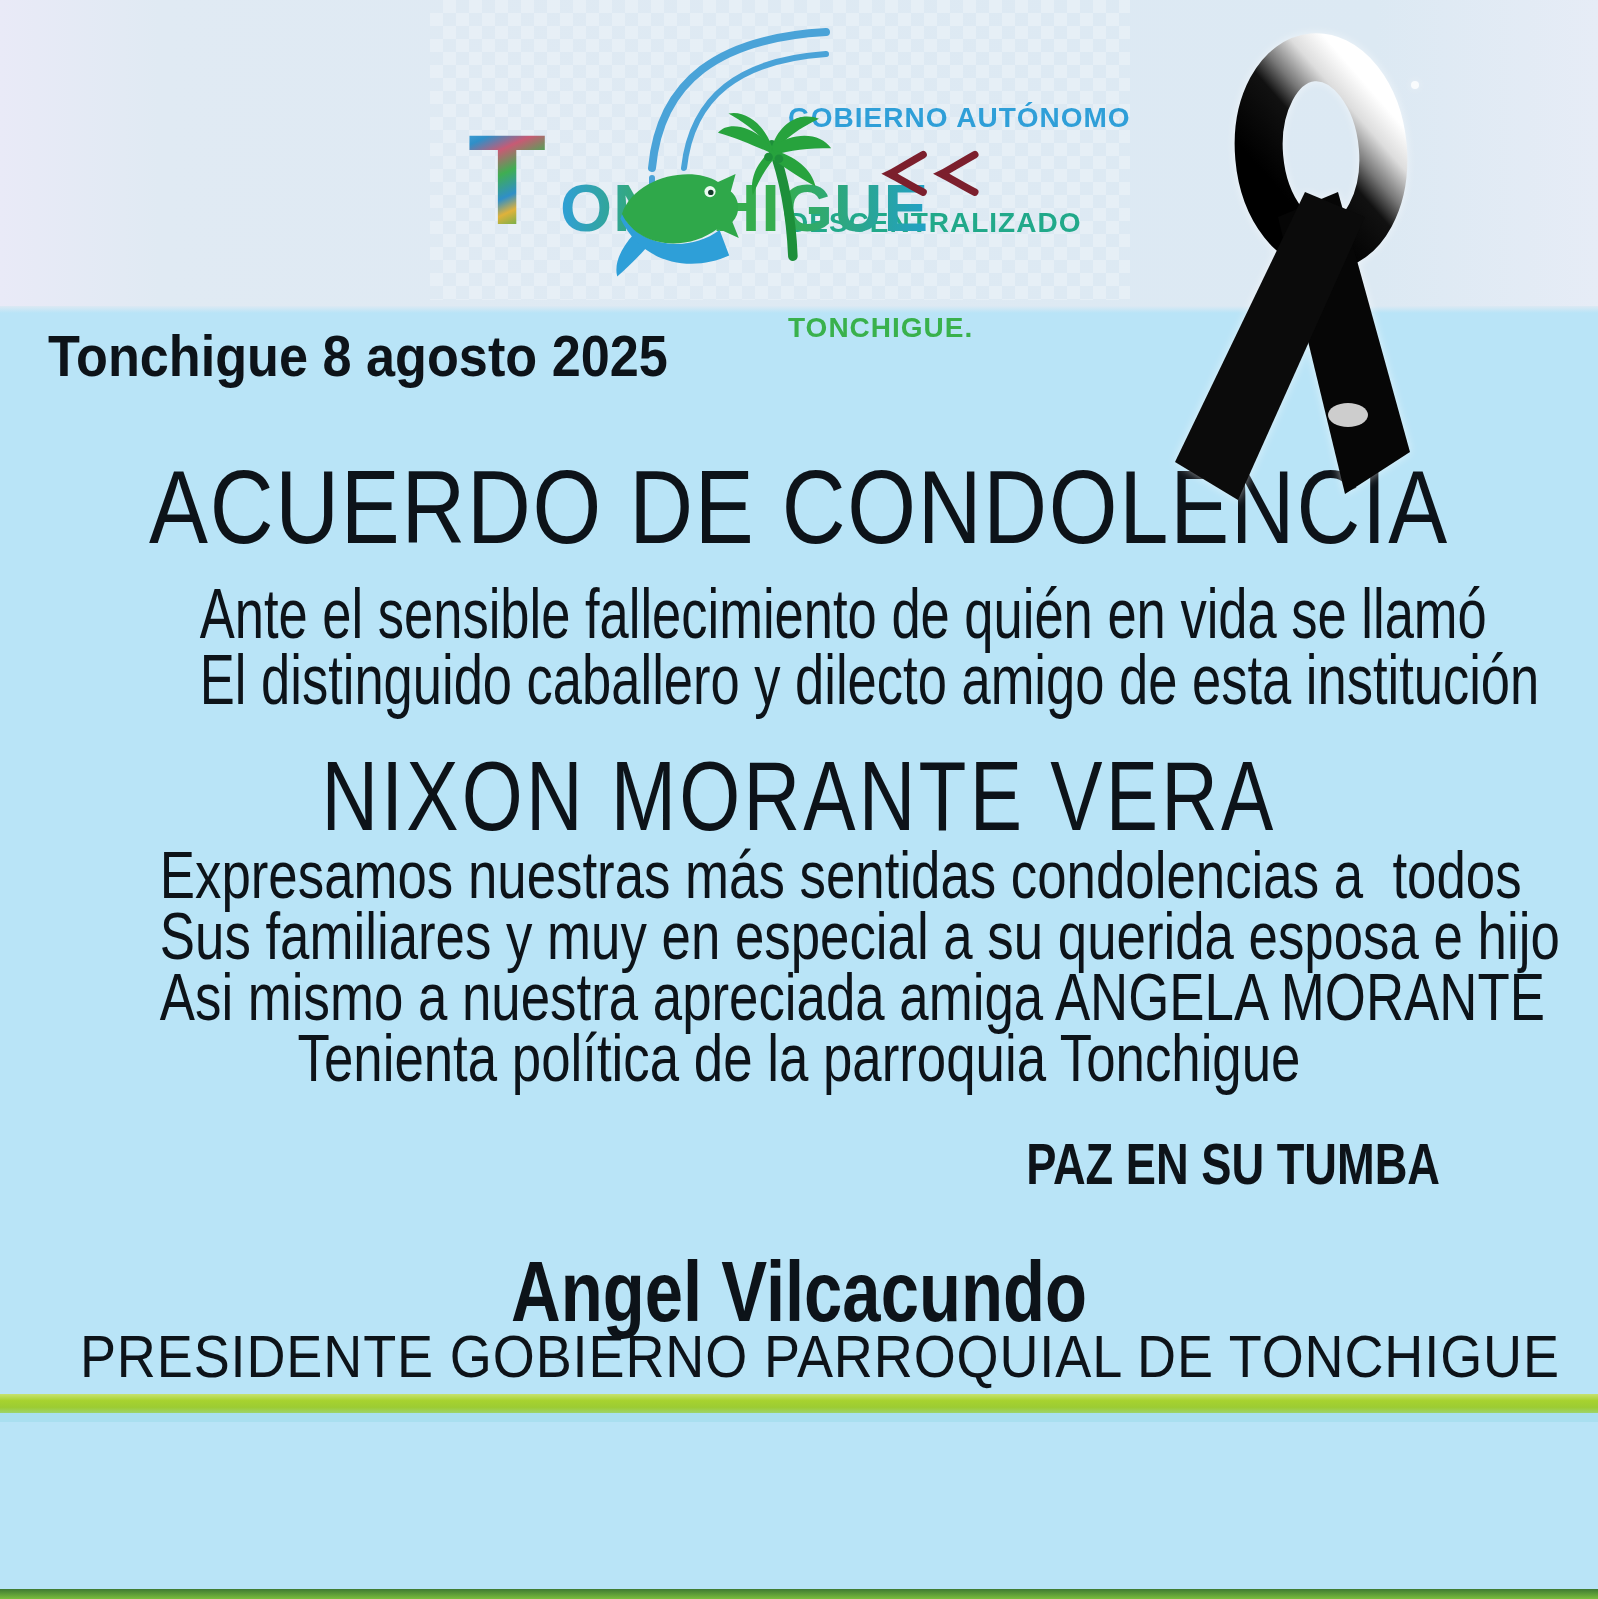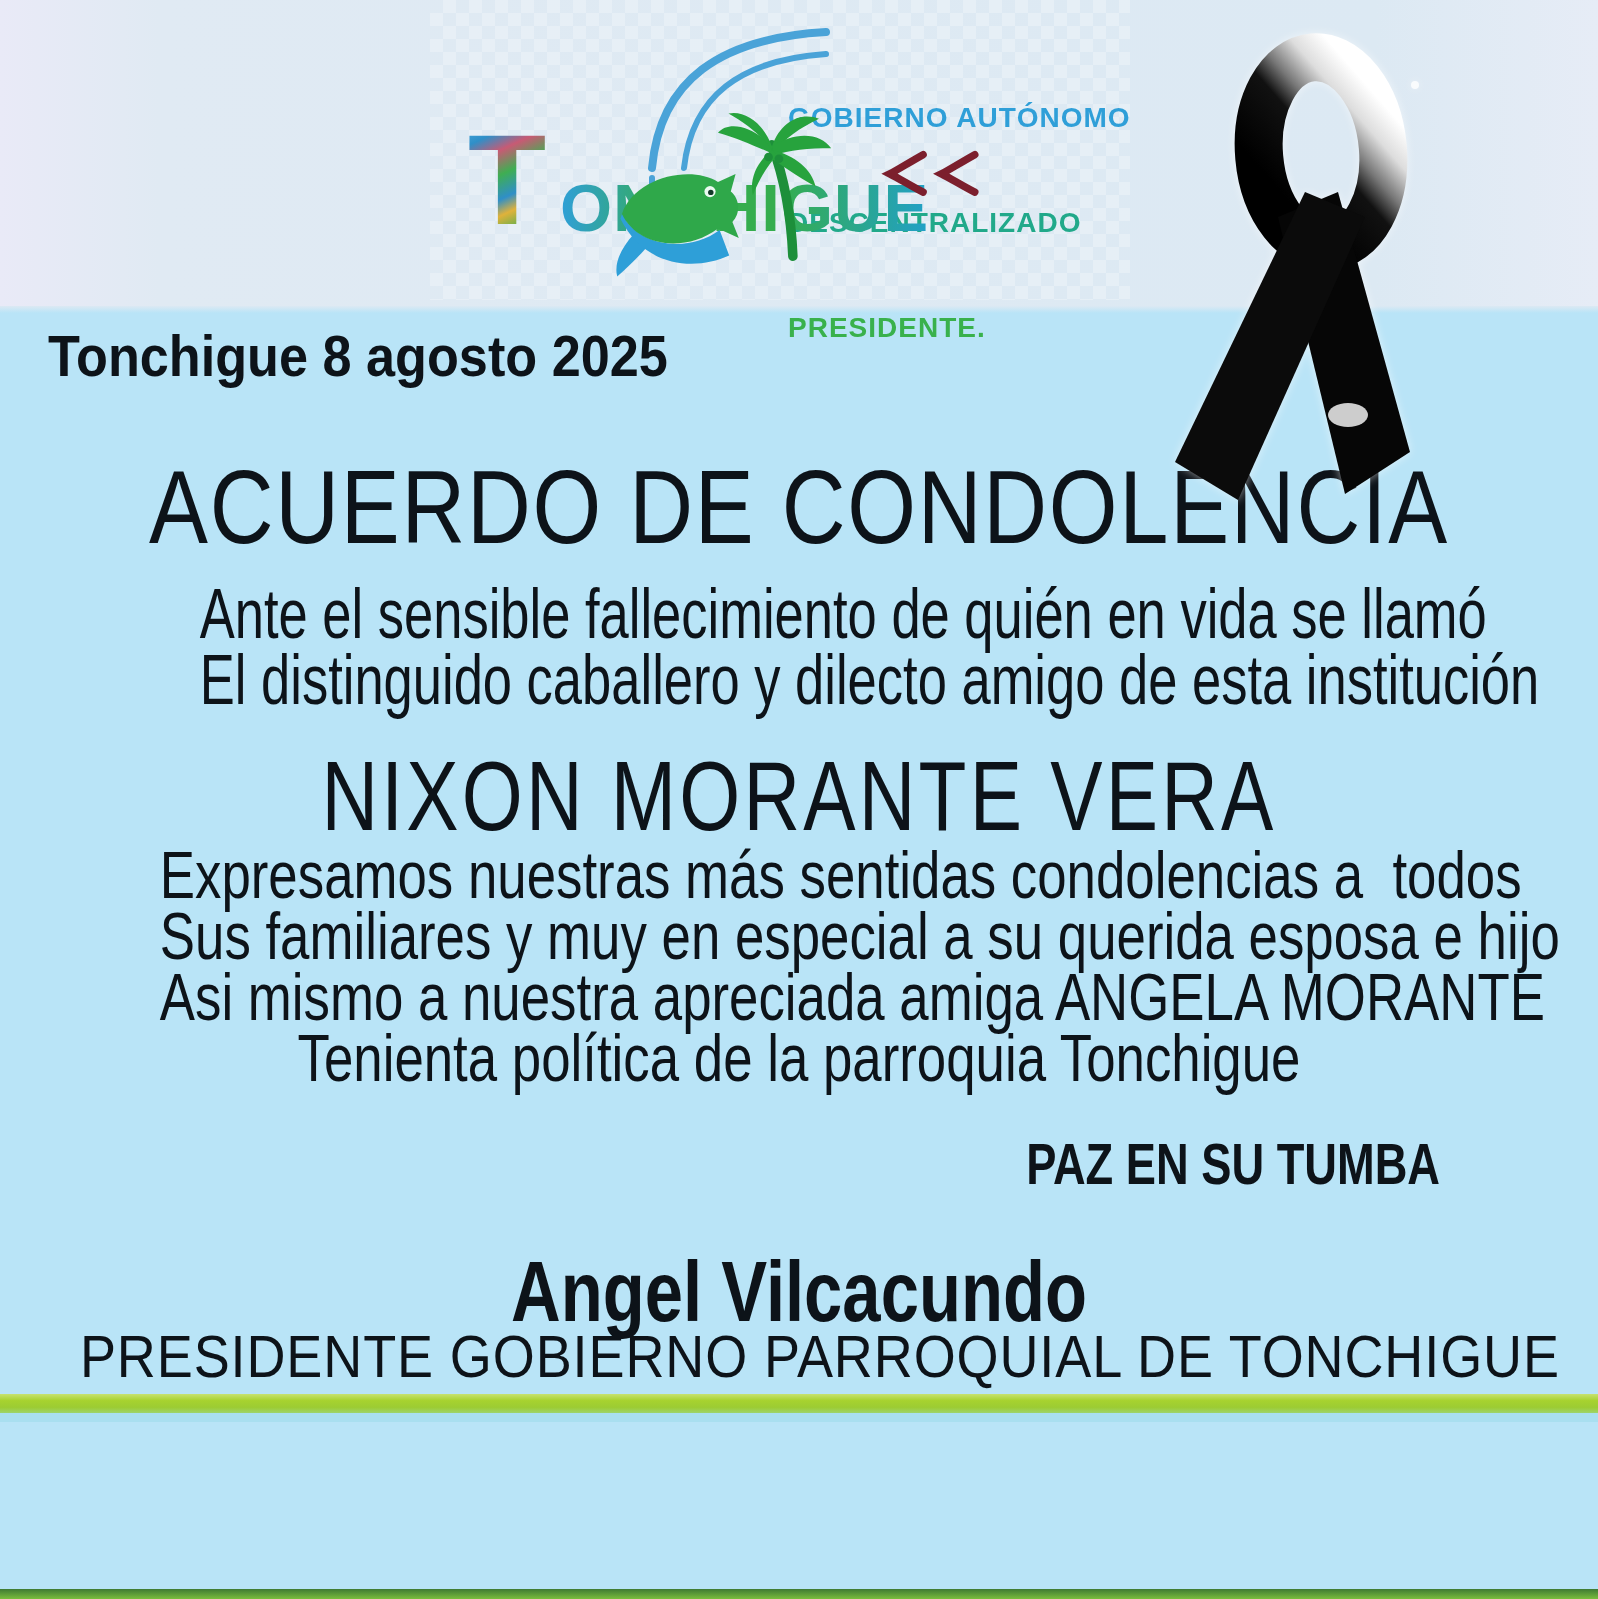--- a/index.html
+++ b/index.html
@@ -78,21 +78,21 @@
   <div class="logo">
     <svg class="swoosh" viewBox="0 0 230 210">
       <path d="M226,4 C120,10 60,52 52,140" fill="none" stroke="#4aa3d8" stroke-width="8" stroke-linecap="round"></path>
       <path d="M226,26 C140,32 92,68 84,140" fill="none" stroke="#4aa3d8" stroke-width="6" stroke-linecap="round"></path>
       <path d="M52,150 L52,172 M52,180 L52,194 M84,150 L84,168" stroke="#4aa3d8" stroke-width="6" stroke-linecap="round"></path>
     </svg>
 
     <div class="org">
       <div class="org-l1">GOBIERNO AUTÓNOMO</div>
       <div class="org-l2">DESCENTRALIZADO</div>
-      <div class="org-l3">PRESIDENTE.</div>
+      <div class="org-l3">TONCHIGUE.</div>
     </div>
 
     <span class="t-initial">T</span>
     <span class="wordmark-rest">ONCHIGUE</span>
 
     <svg class="palm" viewBox="0 0 170 170">
       <path d="M86,168 C84,120 76,78 62,40" stroke="#1d8f3a" stroke-width="11" fill="none" stroke-linecap="round"></path>
       <g fill="#27a33d">
         <path d="M62,42 C40,18 12,12 0,26 C22,32 44,42 62,50 Z"></path>
         <path d="M62,42 C52,14 30,0 12,4 C34,16 52,32 64,48 Z"></path>

